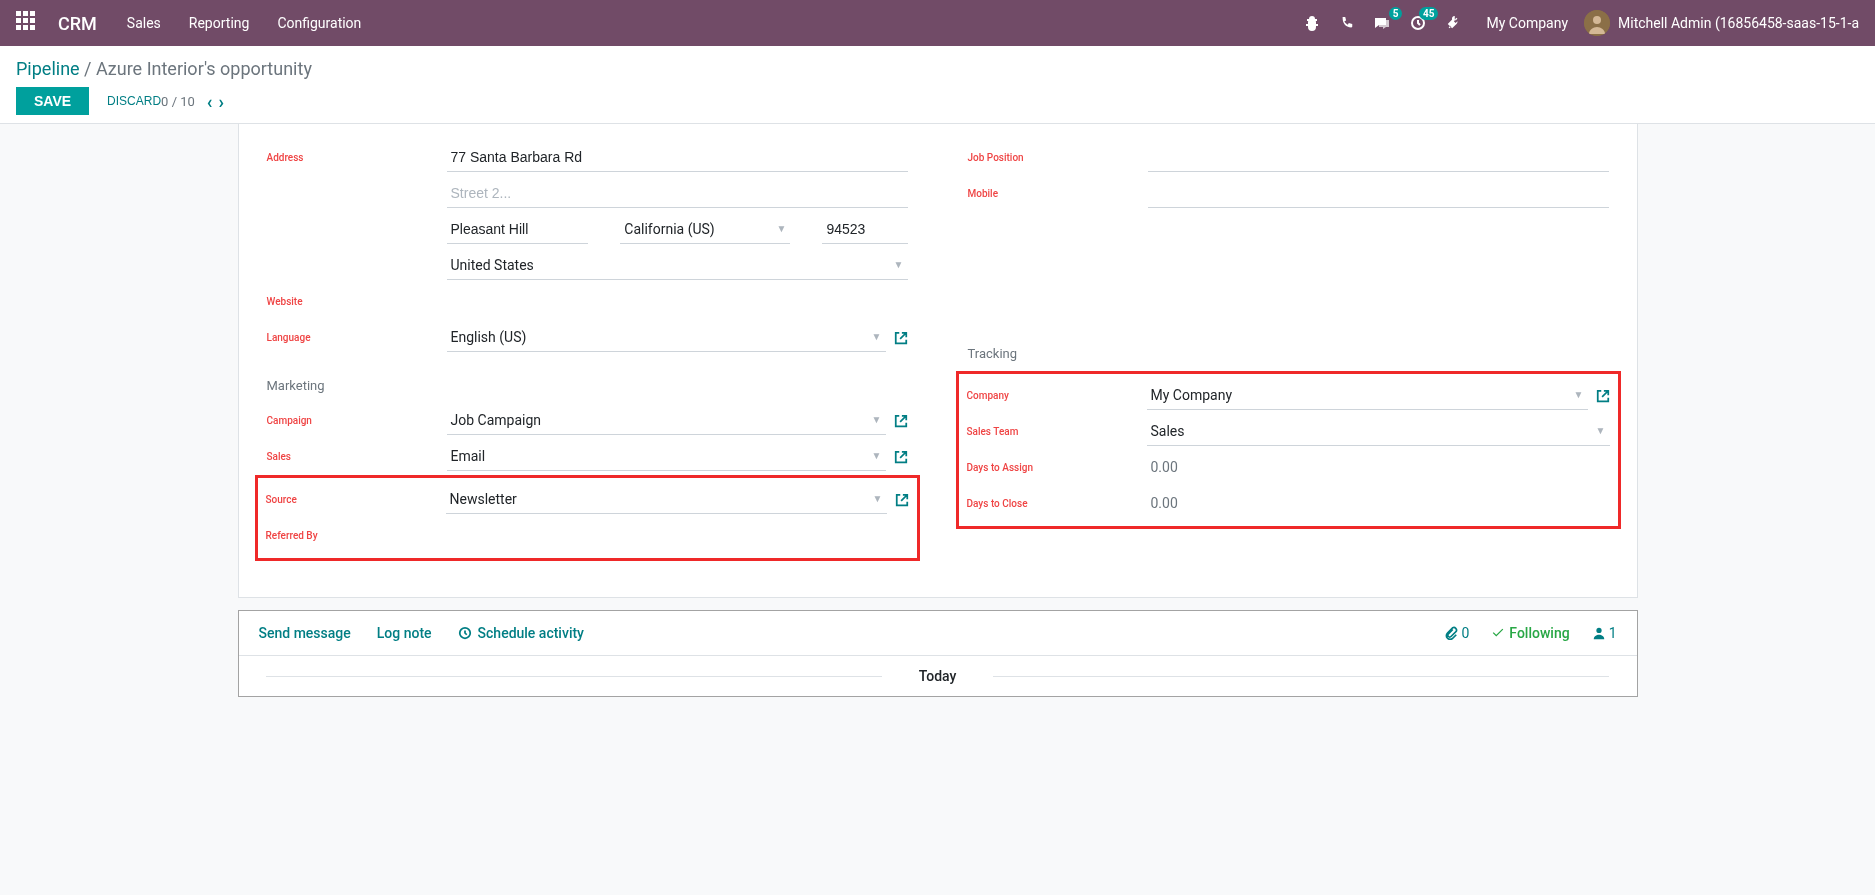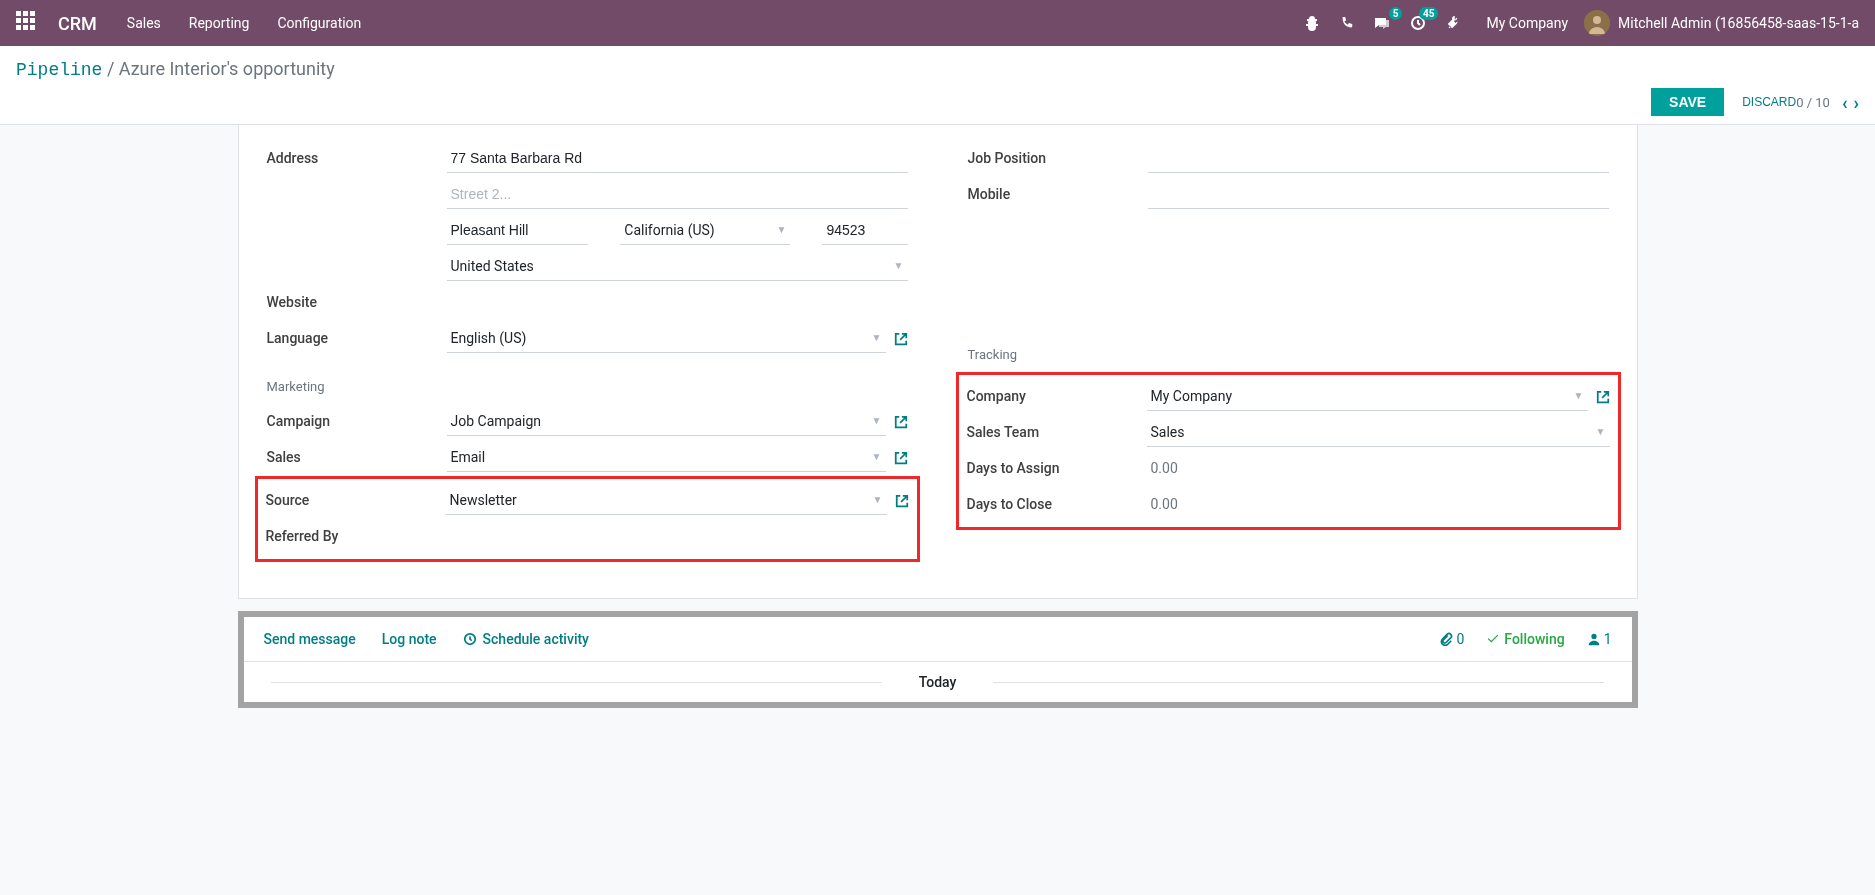--- a/index.html
+++ b/index.html
@@ -15,55 +15,55 @@
 .navbar .nav-icon { color: #fff; margin: 0 10px; cursor: pointer; position: relative; display: inline-flex; align-items: center; }
 .navbar .badge { position: absolute; top: -8px; right: -12px; background: #00A09D; color: #fff; font-size: 10px; padding: 1px 4px; border-radius: 8px; font-weight: bold; }
 .navbar .company { margin: 0 16px; cursor: pointer; }
 .navbar .user { display: flex; align-items: center; cursor: pointer; }
 .navbar .avatar { width: 26px; height: 26px; border-radius: 50%; background: #8B6F47; margin-right: 8px; display: inline-flex; align-items: center; justify-content: center; overflow: hidden; }
 .navbar .avatar svg { width: 100%; height: 100%; }
 
 
 .control-panel { background: #fff; border-bottom: 1px solid #dee2e6; padding: 8px 16px; }
 .breadcrumb { font-size: 18px; color: #6c757d; padding: 4px 0 8px 0; }
-.breadcrumb .active { color: #017E84; cursor: pointer; font-family: Liberation Mono, monospace; }
-.cp-bottom { display: flex; align-items: center; justify-content: flex-end; }
+.breadcrumb .active { color: #017E84; cursor: pointer; }
+.cp-bottom { display: flex; align-items: center; justify-content: flex-start; }
 .cp-left { display: flex; align-items: center; gap: 18px; }
 .btn-save { background: #00A09D; color: #fff; border: none; padding: 6px 18px; font-weight: bold; font-size: 14px; cursor: pointer; }
 .btn-discard { background: none; border: none; color: #017E84; font-weight: 400; font-size: 12px; cursor: pointer; }
 .cp-right { display: flex; align-items: center; gap: 12px; color: #6c757d; }
 .pager { font-size: 13px; }
 .pager-arrows { display: flex; gap: 6px; }
 .pager-arrows span { cursor: pointer; color: #017E84; font-size: 18px; font-weight: bold; }
 
 
 .form-sheet { background: #fff; max-width: 1400px; margin: 0 auto; padding: 16px 28px 36px 28px; border: 1px solid #dee2e6; border-top: none; min-height: 460px; }
 .form-columns { display: flex; gap: 60px; }
 .form-col { flex: 1; }
 .form-row { display: flex; align-items: center; margin-bottom: 2px; min-height: 34px; }
-.form-label { width: 180px; font-weight: 500; color: #404040; font-size: 14px; flex-shrink: 0; }
+.form-label { width: 180px; font-weight: 500; color: #ef4444; font-size: 10px; flex-shrink: 0; }
 .form-field { flex: 1; position: relative; }
 .form-field input, .form-field .select-like, .form-field .ro-text { width: 100%; border: none; border-bottom: 1px solid #ced4da; padding: 6px 4px; font-size: 14px; background: transparent; color: #212529; }
 .form-field input::placeholder { color: #adb5bd; }
 .form-field .select-like { display: flex; align-items: center; justify-content: space-between; cursor: pointer; }
 .form-field .select-like .caret { color: #adb5bd; font-size: 10px; }
 .form-field .ro-text { border-bottom: none; color: #6c757d; }
 .addr-row { display: flex; gap: 8px; }
 .addr-row .form-field { flex: 1; }
 .addr-row .form-field.city { flex: 1; }
 .addr-row .form-field.state { flex: 1.2; }
 .addr-row .form-field.zip { flex: 0.6; }
 .ext-link { color: #017E84; margin-left: 8px; cursor: pointer; flex-shrink: 0; }
 
 .group-title { color: #6c757d; font-size: 13px; margin: 24px 0 10px 0; padding-left: 0; }
 
 .redbox { border: 3px solid #ef2929; padding: 4px 8px; margin-left: -12px; margin-right: -12px; }
 
 
-.chatter { max-width: 1400px; margin: 12px auto 0 auto; background: #fff; border: 6px solid #a3a3a3; }
+.chatter { max-width: 1400px; margin: 12px auto 0 auto; background: #fff; border: 1px solid #a3a3a3; }
 .chatter-top { display: flex; align-items: center; padding: 14px 20px; border-bottom: 1px solid #dee2e6; }
 .chatter-top .chat-btn { color: #017E84; font-weight: 500; margin-right: 26px; cursor: pointer; display: inline-flex; align-items: center; gap: 6px; }
 .chatter-top .spacer { flex: 1; }
 .chatter-top .chat-right { display: flex; align-items: center; gap: 22px; color: #6c757d; }
 .chatter-top .following { color: #28a745; font-weight: 500; display: inline-flex; align-items: center; gap: 4px; }
 .chatter-today { text-align: center; color: #212529; font-weight: 500; padding: 12px 0; position: relative; }
 .chatter-today::before, .chatter-today::after { content: ""; position: absolute; top: 50%; width: 44%; height: 1px; background: #dee2e6; }
 .chatter-today::before { left: 2%; }
 .chatter-today::after { right: 2%; }
 

